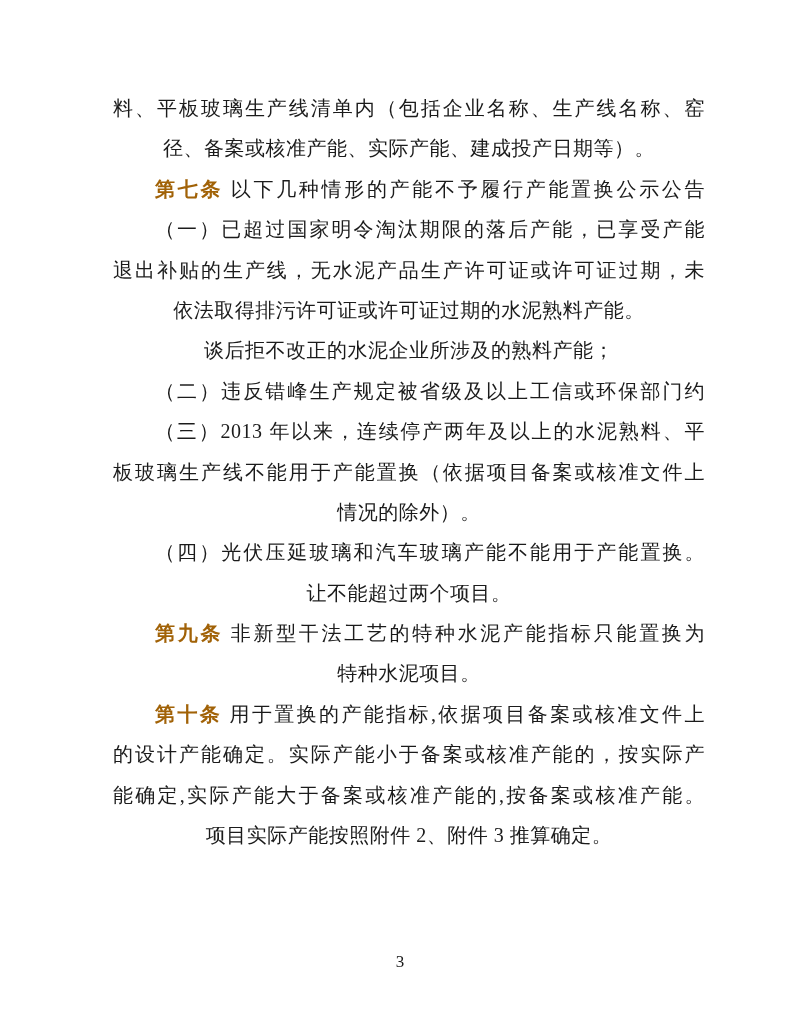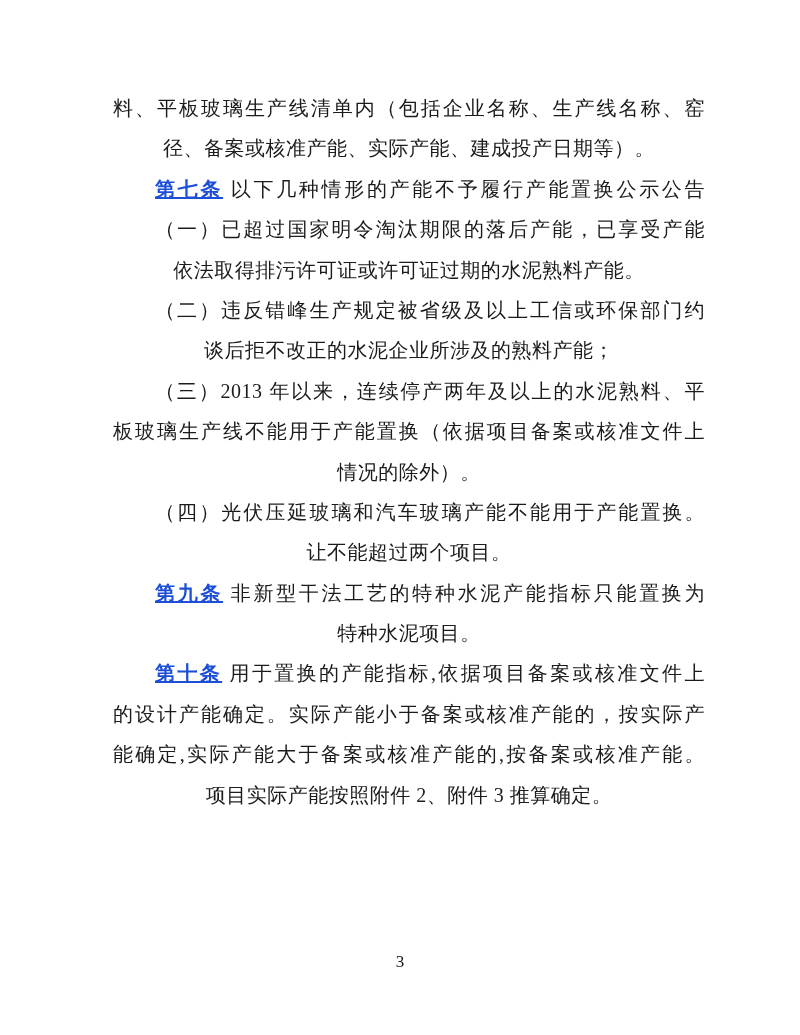--- a/index.html
+++ b/index.html
@@ -34,22 +34,21 @@
   }
   .line.just {
     text-align: justify;
     text-align-last: justify;
   }
   .line.ind {
     text-indent: 42px; 
   }
   .line b {
     font-weight: bold;
-    color: #1d4ed8;
-    text-decoration: underline;
+    color: #a16207;
   }
   .footer {
     position: absolute;
     top: 950px;
     left: 0;
     width: 100%;
     text-align: center;
     font-size: 17px;
     line-height: 24px;
     color: #1b1b1b;
@@ -63,26 +62,27 @@
 
     <div class="line just"><span>料、平板玻璃生产线清单内（包括企业名称、生产线名称、窑</span></div>
 
     <div class="line"><span>径、备案或核准产能、实际产能、建成投产日期等）。</span></div>
 
     <div class="line just ind"><b>第七条</b><span> 以下几种情形的产能不予履行产能置换公示公告</span></div>
 
 
     <div class="line just ind"><span>（一）已超过国家明令淘汰期限的落后产能，已享受产能</span></div>
 
+    <div class="line just"><span>退出补贴的生产线，无水泥产品生产许可证或许可证过期，未</span></div>
 
     <div class="line"><span>依法取得排污许可证或许可证过期的水泥熟料产能。</span></div>
 
+    <div class="line"><span>谈后拒不改正的水泥企业所涉及的熟料产能；</span></div>
+
     <div class="line just ind"><span>（二）违反错峰生产规定被省级及以上工信或环保部门约</span></div>
-
-    <div class="line"><span>谈后拒不改正的水泥企业所涉及的熟料产能；</span></div>
 
     <div class="line just ind"><span>（三）2013 年以来，连续停产两年及以上的水泥熟料、平</span></div>
 
     <div class="line just"><span>板玻璃生产线不能用于产能置换（依据项目备案或核准文件上</span></div>
 
     <div class="line"><span>情况的除外）。</span></div>
 
     <div class="line just ind"><span>（四）光伏压延玻璃和汽车玻璃产能不能用于产能置换。</span></div>
 
 

